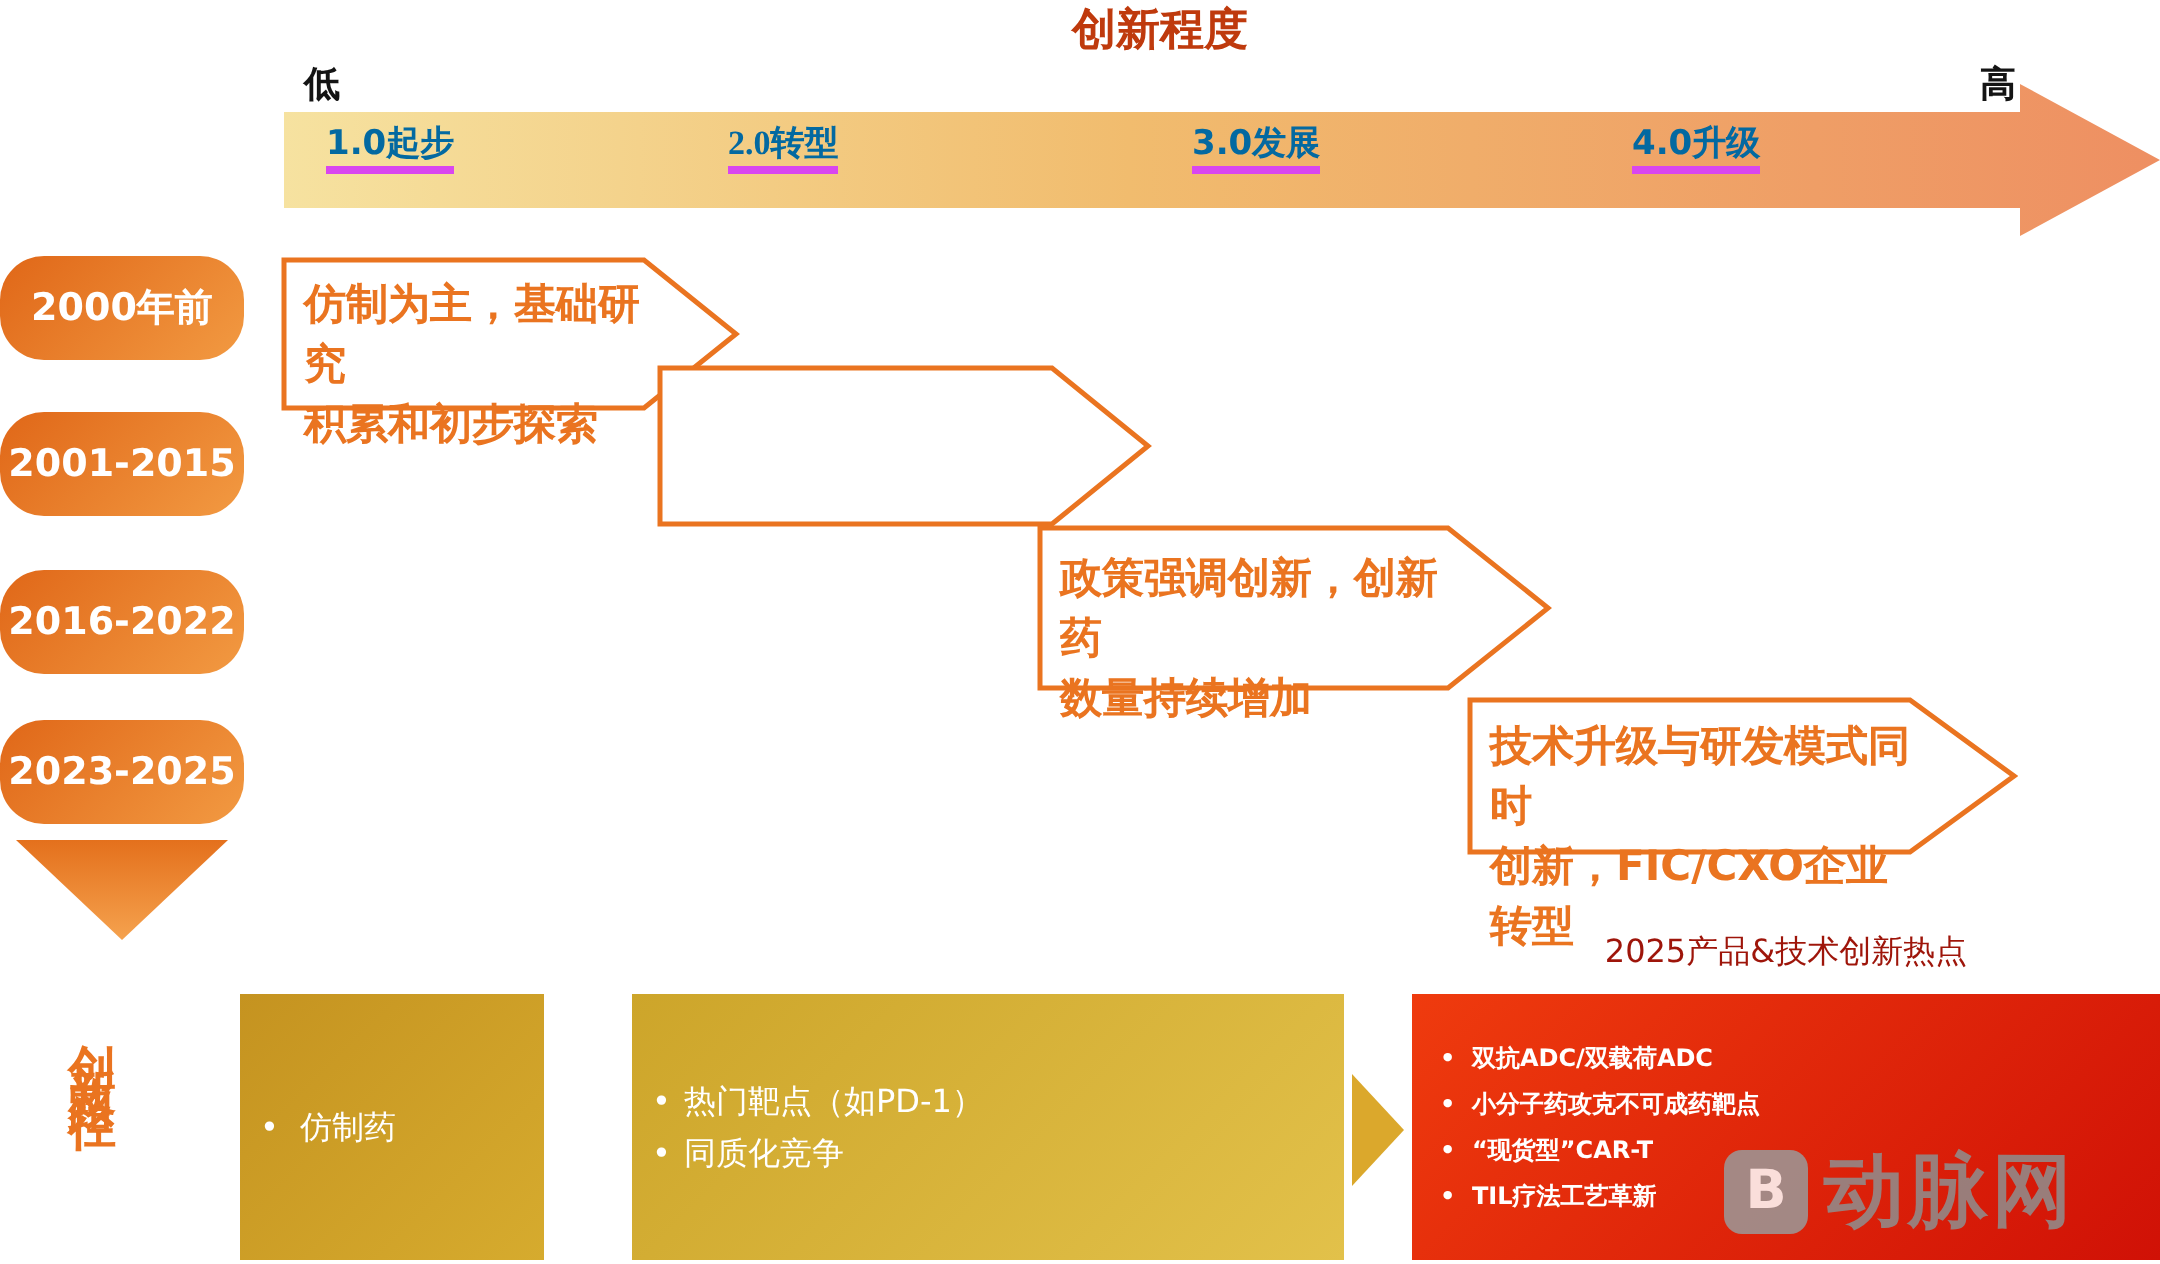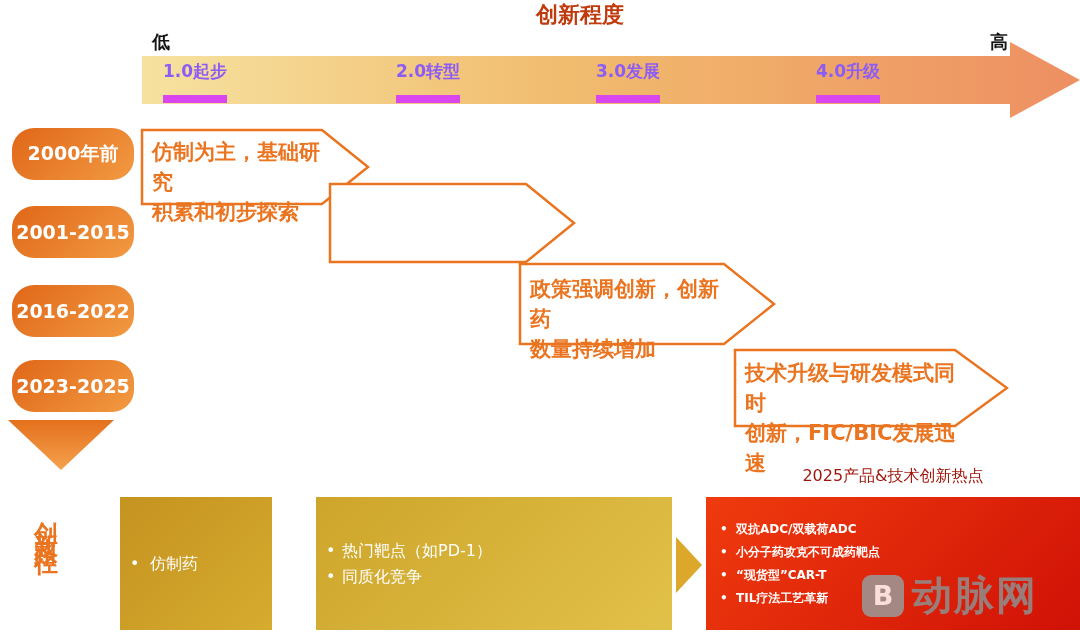--- a/index.html
+++ b/index.html
@@ -3,24 +3,24 @@
 <meta charset="utf-8">
 <style>
   html,body{margin:0;padding:0;background:#ffffff;}
   body{font-family:"DejaVu Sans","Liberation Sans",sans-serif;}
   #stage{position:relative;width:1080px;height:632px;background:#ffffff;overflow:hidden;}
   .abs{position:absolute;}
 
   
   .page-title{left:0;top:8;width:1080px;text-align:center;font-size:22px;font-weight:bold;color:#bf3a0d;margin-left:40px;}
   .end-label{font-size:18px;font-weight:bold;color:#141414;}
-  .stage-label{font-size:17px;font-weight:bold;color:#8b5cf6;border-bottom:8px solid #d946ef;padding-bottom:12px;}
+  .stage-label{font-size:17px;font-weight:bold;color:#0369a1;border-bottom:4px solid #d946ef;padding-bottom:0;}
 
   
-  .period{left:12px;width:122px;height:52px;background:linear-gradient(135deg,#e06718,#f29a42);
+  .period{left:0;width:122px;height:52px;background:linear-gradient(135deg,#e06718,#f29a42);
           color:#fff;font-size:19px;font-weight:bold;display:flex;align-items:center;justify-content:center;border-radius:22px;}
 
   
   .callout-text{color:#ea7420;font-weight:bold;font-size:21px;line-height:30px;}
   .vert{writing-mode:vertical-rl;text-orientation:upright;letter-spacing:10px;
         font-size:24px;font-weight:bold;color:#ea7420;}
   .gold-box{color:#ffffff;display:flex;flex-direction:column;justify-content:center;}
   .gold-1{background:linear-gradient(135deg,#c59320,#d6ab2e);}
   .gold-2{background:linear-gradient(135deg,#cda52a,#e2c14a);}
   .red-box{background:linear-gradient(135deg,#ef3b0e,#d01106);color:#ffffff;
@@ -53,21 +53,21 @@
     <defs>
       <linearGradient id="gradArrow" x1="0" y1="0" x2="1" y2="0">
         <stop offset="0" stop-color="#f6e2a0"></stop>
         <stop offset="0.45" stop-color="#f1bc6e"></stop>
         <stop offset="1" stop-color="#ee8f62"></stop>
       </linearGradient>
     </defs>
     <polygon points="0,14 868,14 868,0 938,38 868,76 868,62 0,62" fill="url(#gradArrow)"></polygon>
   </svg>
   <span class="abs stage-label" style="left:163px;top:60px;">1.0起步</span>
-  <span class="abs stage-label" style="left:396px;top:60px;">2.0转型</span>
+  <span class="abs stage-label" style="left:364px;top:60px;font-family:Liberation Serif, serif;">2.0转型</span>
   <span class="abs stage-label" style="left:596px;top:60px;">3.0发展</span>
   <span class="abs stage-label" style="left:816px;top:60px;">4.0升级</span>
 
   <div class="abs period" style="top:128px;">2000年前</div>
   <div class="abs period" style="top:206px;">2001-2015</div>
   <div class="abs period" style="top:285px;">2016-2022</div>
   <div class="abs period" style="top:360px;">2023-2025</div>
 
   <svg class="abs" style="left:0px;top:420px;" width="122" height="52" viewBox="0 0 122 52">
     <defs>
@@ -97,21 +97,21 @@
   <div class="abs callout-text" style="left:530px;top:274px;width:195px;">
     <div>政策强调创新，创新药</div>
     <div>数量持续增加</div>
   </div>
 
   <svg class="abs" style="left:733px;top:348px;" width="276" height="80" viewBox="0 0 276 80">
     <polygon points="2,2 222,2 274,40 222,78 2,78" fill="#ffffff" stroke="#ea7420" stroke-width="2.5"></polygon>
   </svg>
   <div class="abs callout-text" style="left:745px;top:358px;width:215px;">
     <div>技术升级与研发模式同时</div>
-    <div>创新，FIC/BIC发展迅速</div>
+    <div>创新，FIC/CXO企业转型</div>
   </div>
 
   <div class="abs vert" style="left:30px;top:503px;height:130px;">创新路径</div>
 
   <div class="abs gold-box gold-1" style="left:120px;top:497px;width:152px;height:133px;">
     <div class="b-item" style="padding-left:30px;">仿制药</div>
   </div>
 
   <div class="abs gold-box gold-2" style="left:316px;top:497px;width:356px;height:133px;">
     <div class="b-item">热门靶点（如PD-1）</div>

